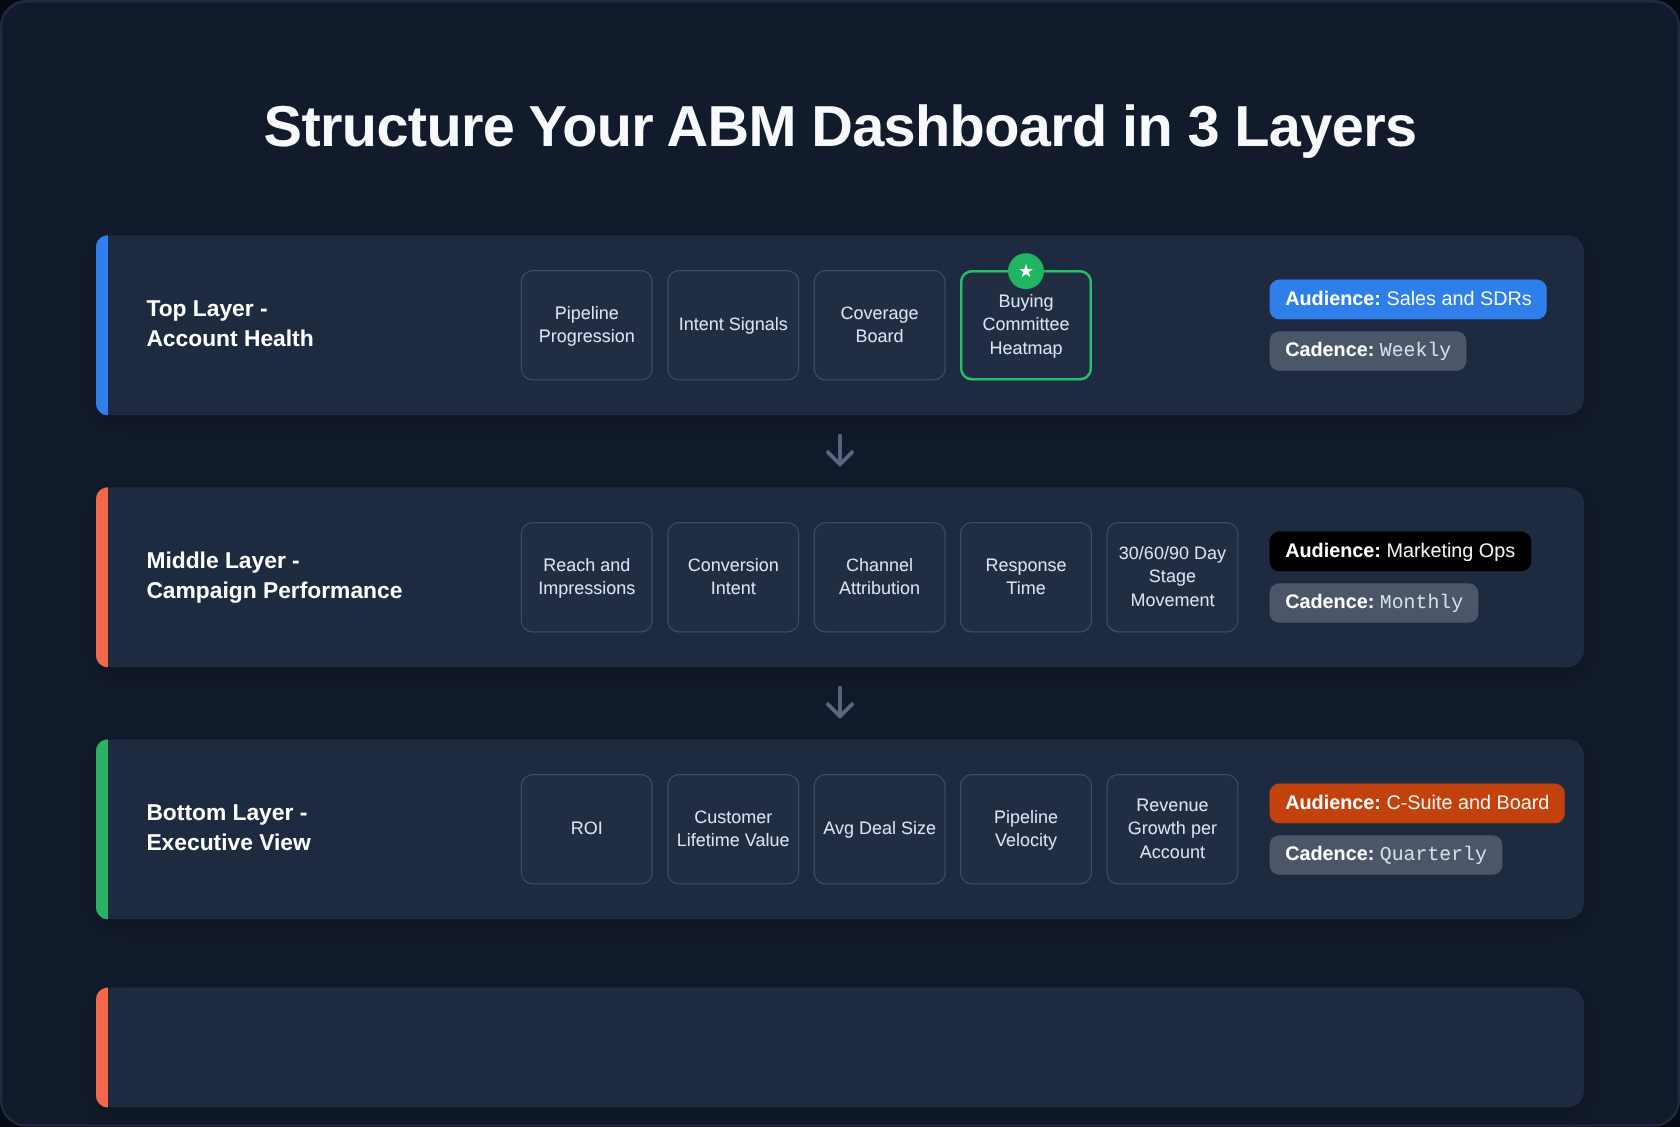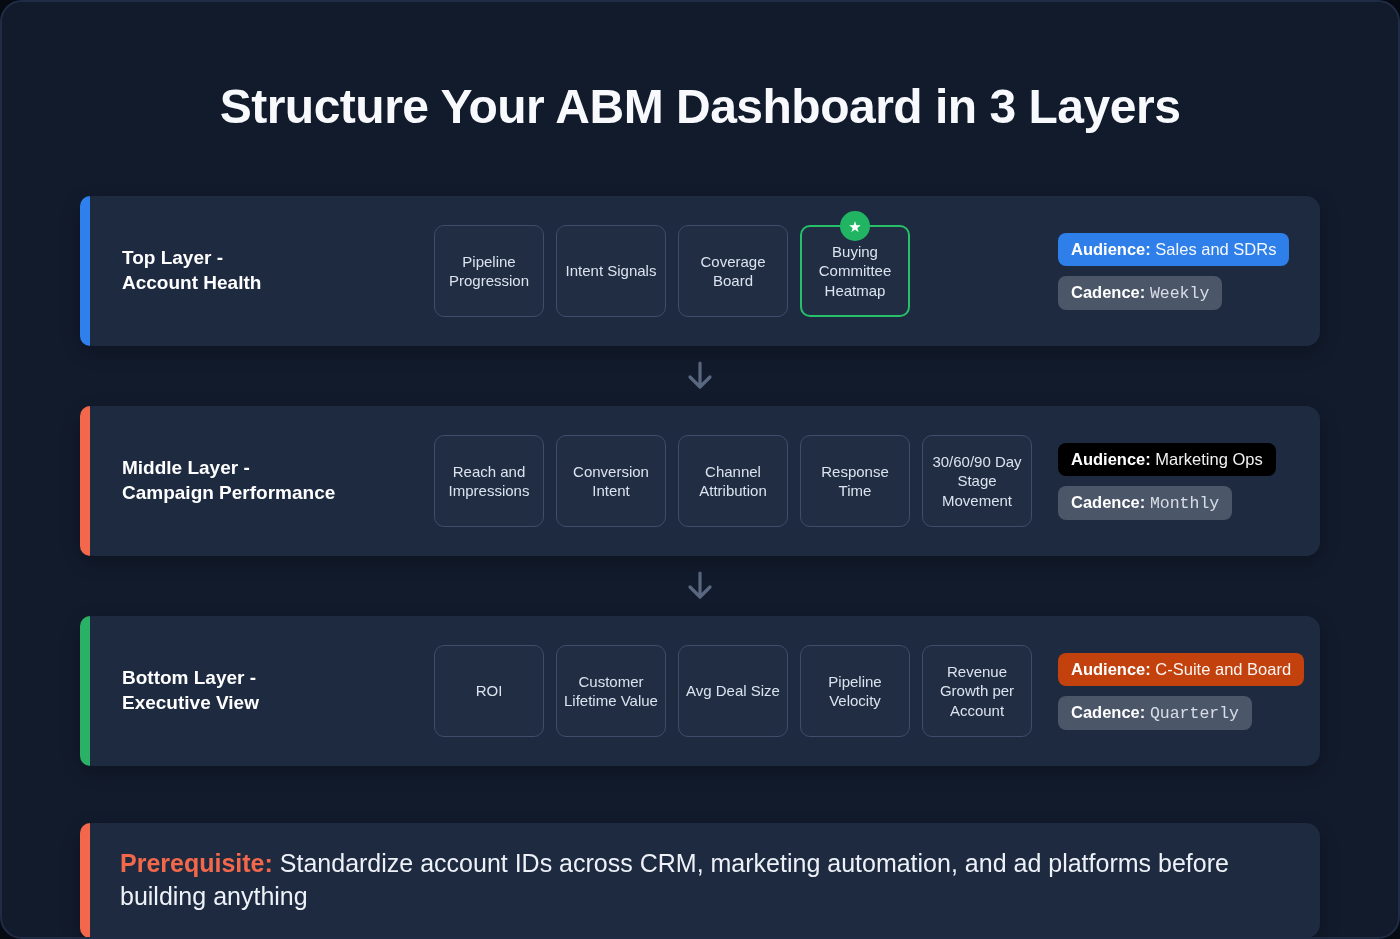--- a/index.html
+++ b/index.html
@@ -225,19 +225,15 @@
       </div>
       <div class="pill pill--gray">
         <span class="lbl">Cadence:</span>
         <span class="val">Quarterly</span>
       </div>
     </div>
   </div>
 
   <div class="prereq">
     <div class="accent accent--orange"></div>
-    <p class="prereq-text">
-      <span class="prereq-label">Prerequisite:</span>
-      <span>Standardize account IDs across CRM, marketing automation, and ad platforms before building anything</span>
-    </p>
   </div>
 
 </div>
 
 </body></html>

